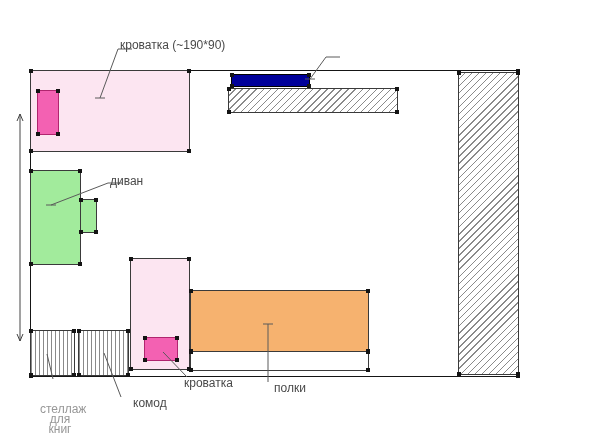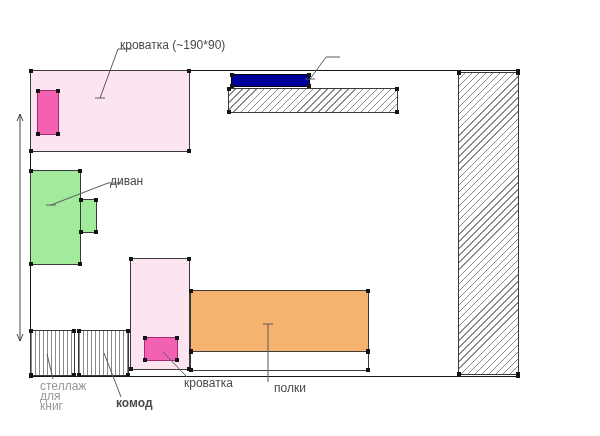--- a/index.html
+++ b/index.html
@@ -128,18 +128,18 @@
     </g>
     <g stroke="#444" stroke-width="1" fill="none">
       <path d="M20,114 L20,341"></path>
       <path d="M20,114 L17,121 M20,114 L23,121"></path>
       <path d="M20,341 L17,334 M20,341 L23,334"></path>
     </g>
   </svg>
 
   <div class="label" style="left:120px;top:40px;">кроватка (~190*90)</div>
   <div class="label" style="left:110px;top:176px;">диван</div>
-  <div class="label wrap light" style="left:40px;top:381px;">стеллаж для книг</div>
-  <div class="label" style="left:116px;top:398px;font-weight:bold;">комод</div>
+  <div class="label wrap light" style="left:40px;top:404px;text-align:center;">стеллаж для книг</div>
+  <div class="label" style="left:133px;top:398px;">комод</div>
   <div class="label" style="left:184px;top:378px;">кроватка</div>
   <div class="label" style="left:274px;top:383px;">полки</div>
 
 </div>
 
 </body></html>

